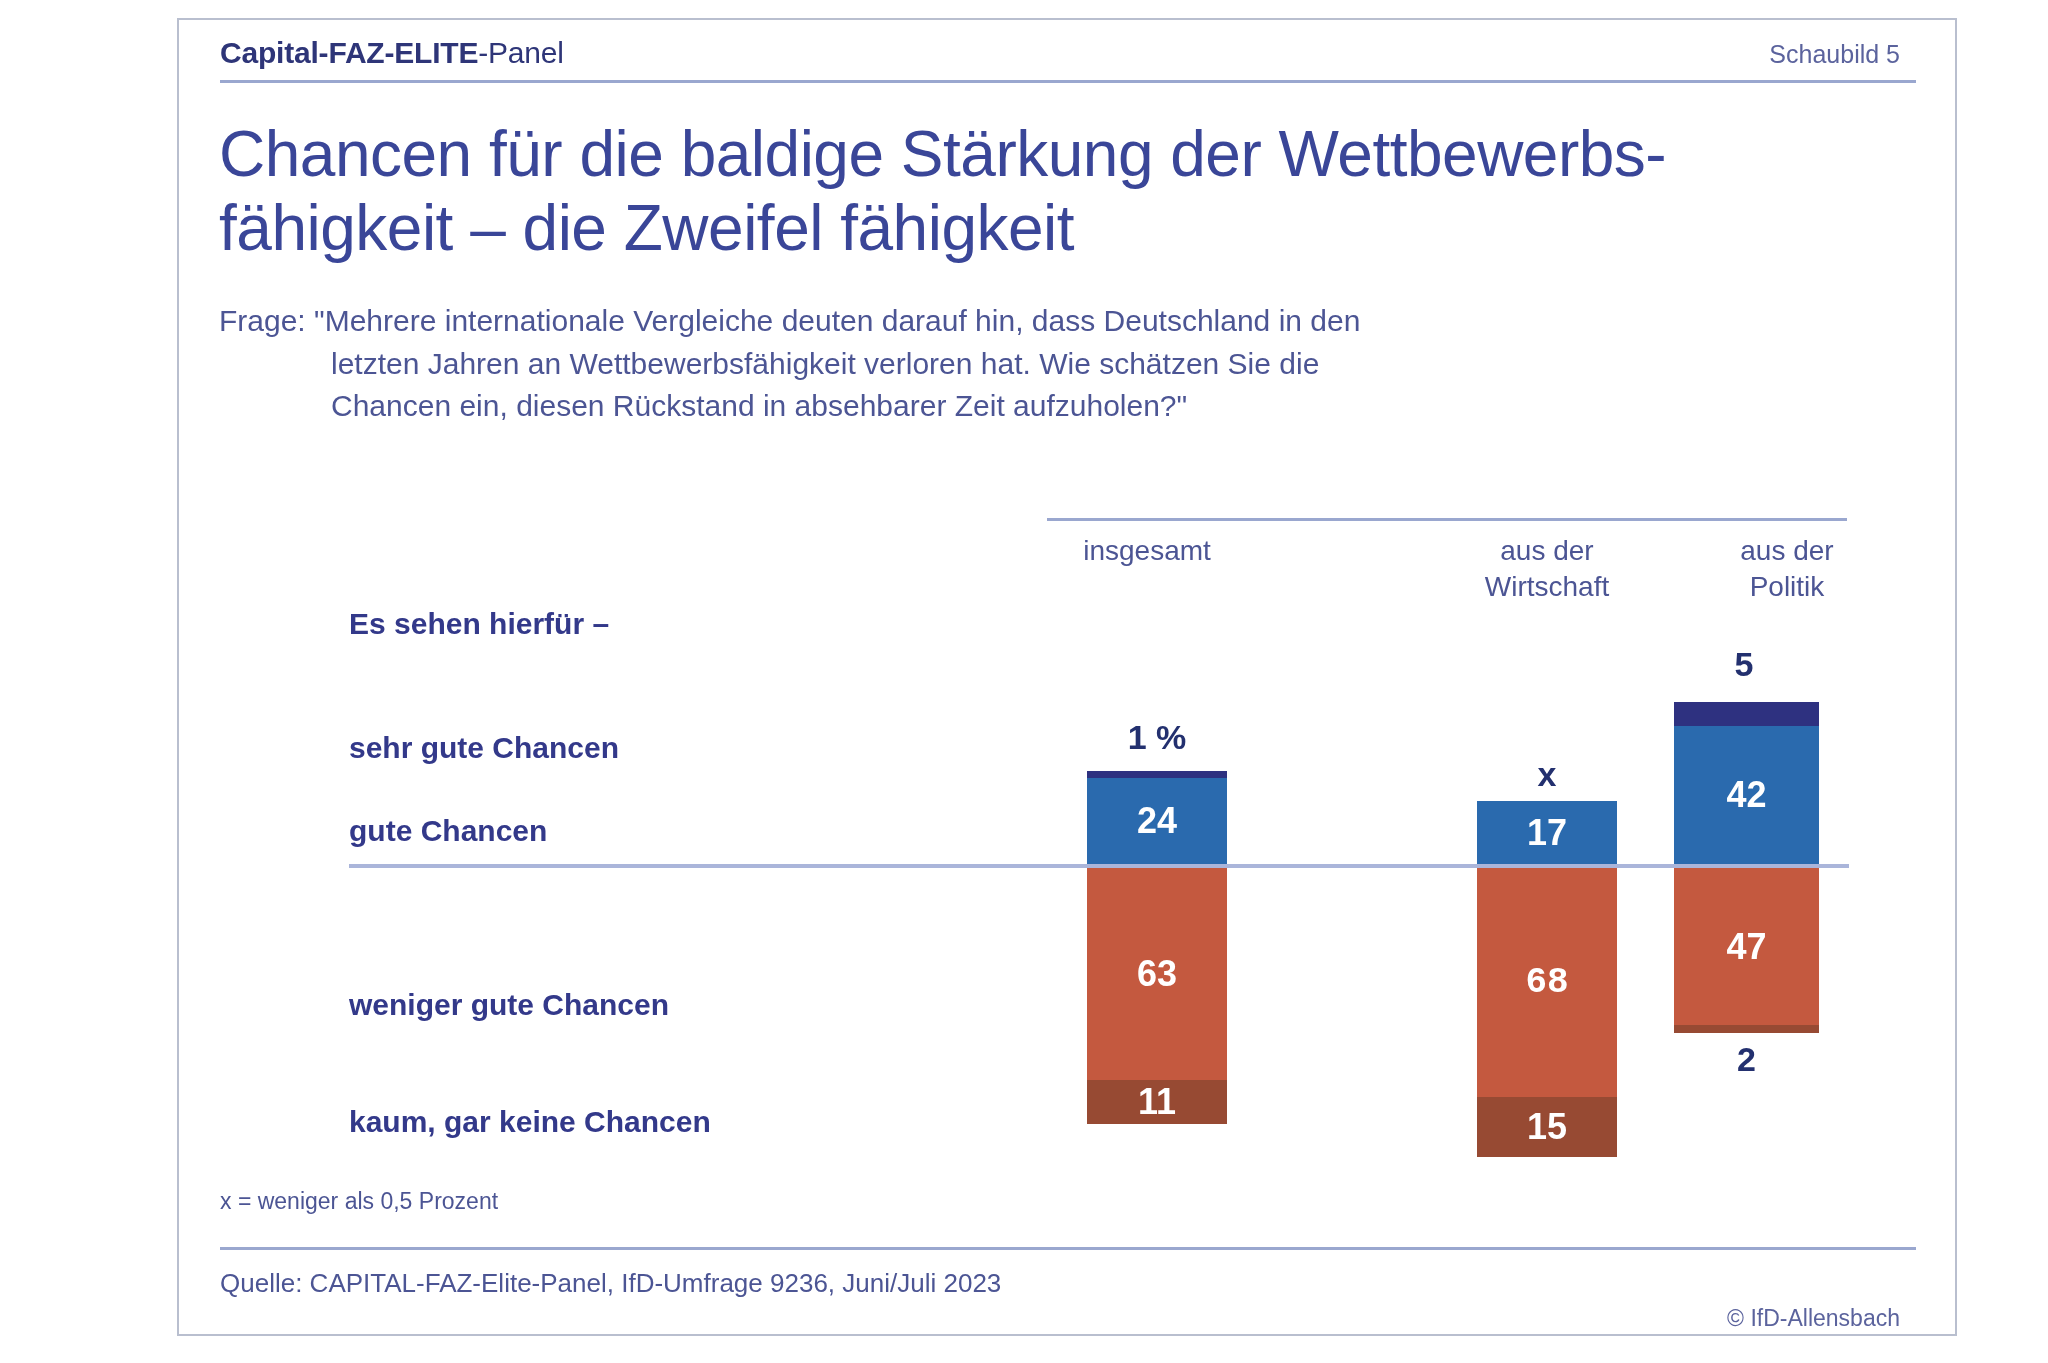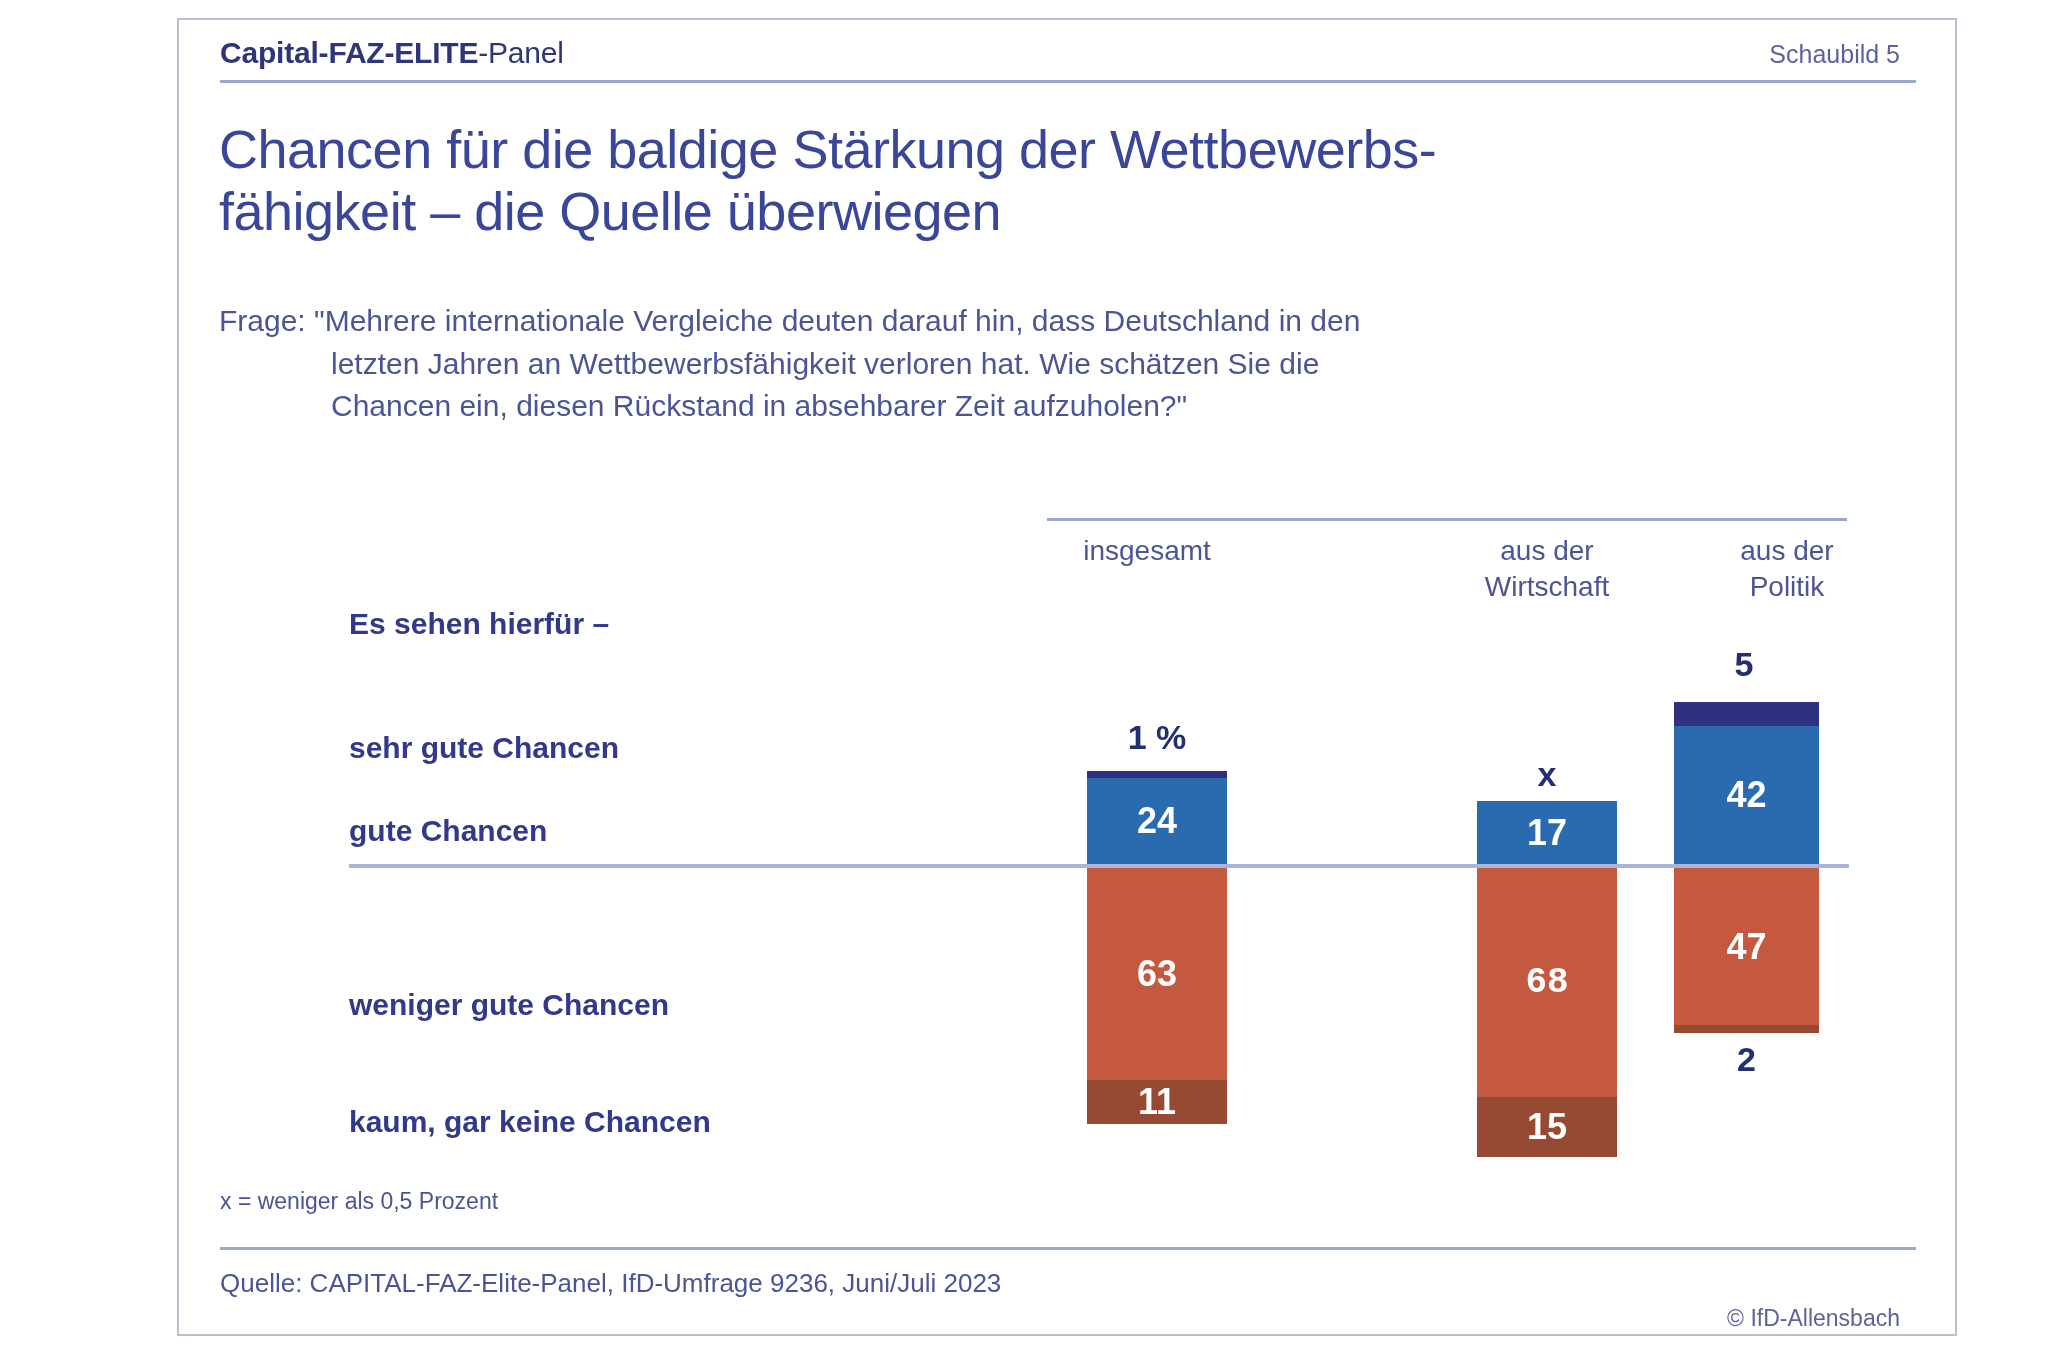--- a/index.html
+++ b/index.html
@@ -65,21 +65,21 @@
     height: 3px;
     background: #9aa7cf;
   }
 
   
   .title {
     position: absolute;
     left: 182px;
     top: 118px;
     width: 1660px;
-    font-size: 54px;
+    font-size: 64px;
     line-height: 1.15;
     font-weight: 500;
     color: #3a4698;
     letter-spacing: -0.5px;
   }
 
   
   .question {
     position: absolute;
     left: 182px;
@@ -217,21 +217,21 @@
 
 <div class="page">
   <div class="frame"></div>
 
   <div class="brand"><span class="b">Capital-FAZ-ELITE</span><span class="n">-</span><span class="n">Panel</span></div>
   <div class="schaubild">Schaubild  5</div>
   <div class="header-rule"></div>
 
   <div class="title">
     <div>Chancen für die baldige Stärkung der Wettbewerbs-</div>
-    <div>fähigkeit – die Quelle überwiegen</div>
+    <div>fähigkeit – die Zweifel fähigkeit</div>
   </div>
 
   <div class="question">
     <div class="qline1">Frage: "Mehrere internationale Vergleiche deuten darauf hin, dass Deutschland in den</div>
     <div class="qline2">letzten Jahren an Wettbewerbsfähigkeit verloren hat. Wie schätzen Sie die</div>
     <div class="qline3">Chancen ein, diesen Rückstand in absehbarer Zeit aufzuholen?"</div>
   </div>
 
   <div class="col-rule"></div>
   <div class="col-head c1">insgesamt</div>

